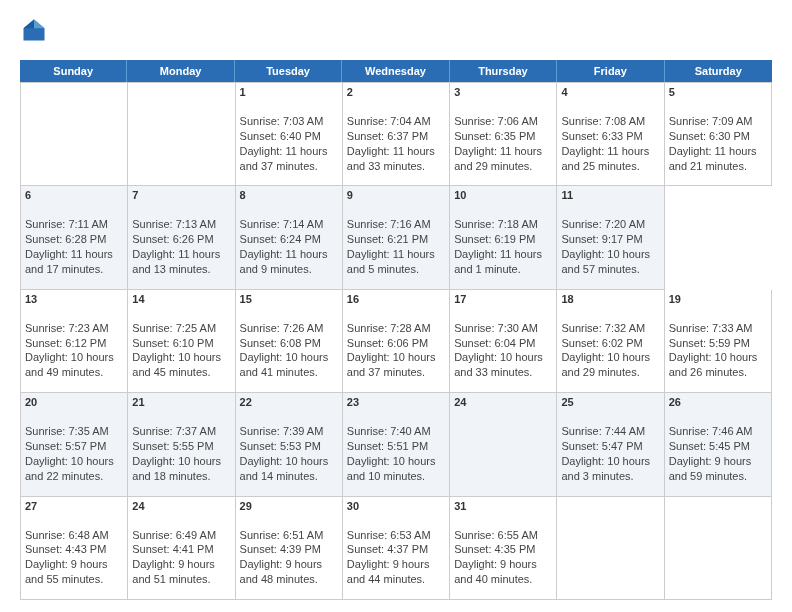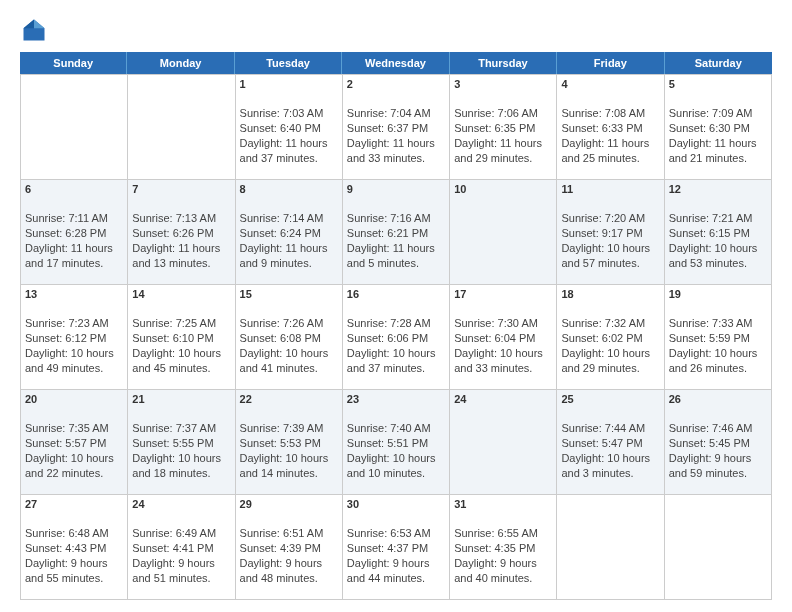--- a/index.html
+++ b/index.html
@@ -62,20 +62,21 @@
     }
     .calendar {
       flex: 1;
       display: flex;
       flex-direction: column;
     }
     .cal-header {
       display: grid;
       grid-template-columns: repeat(7, 1fr);
       background: #2a6db5;
+      margin-top: 8px;
     }
     .cal-header-cell {
       color: #fff;
       font-size: 11px;
       font-weight: bold;
       padding: 5px 4px;
       text-align: center;
       border-right: 1px solid #5a9fd4;
     }
     .cal-header-cell:last-child { border-right: none; text-align: center; }
@@ -204,32 +205,29 @@
 Daylight: 11 hours and 9 minutes.</div>
           </div>
           <div class="cal-cell alt-row">
             <span class="day-num">9</span>
             <div class="cell-info">Sunrise: 7:16 AM
 Sunset: 6:21 PM
 Daylight: 11 hours and 5 minutes.</div>
           </div>
           <div class="cal-cell alt-row">
             <span class="day-num">10</span>
+            <div class="cell-info">Sunrise: 7:18 AM
+Sunset: 6:19 PM
+Daylight: 11 hours and 1 minute.</div>
           </div>
           <div class="cal-cell alt-row">
             <span class="day-num">11</span>
             <div class="cell-info">Sunrise: 7:20 AM
 Sunset: 9:17 PM
 Daylight: 10 hours and 57 minutes.</div>
-          </div>
-          <div class="cal-cell alt-row">
-            <span class="day-num">12</span>
-            <div class="cell-info">Sunrise: 7:21 AM
-Sunset: 6:15 PM
-Daylight: 10 hours and 53 minutes.</div>
           </div>
         </div>
         <div class="cal-row">
           <div class="cal-cell">
             <span class="day-num">13</span>
             <div class="cell-info">Sunrise: 7:23 AM
 Sunset: 6:12 PM
 Daylight: 10 hours and 49 minutes.</div>
           </div>
           <div class="cal-cell">

